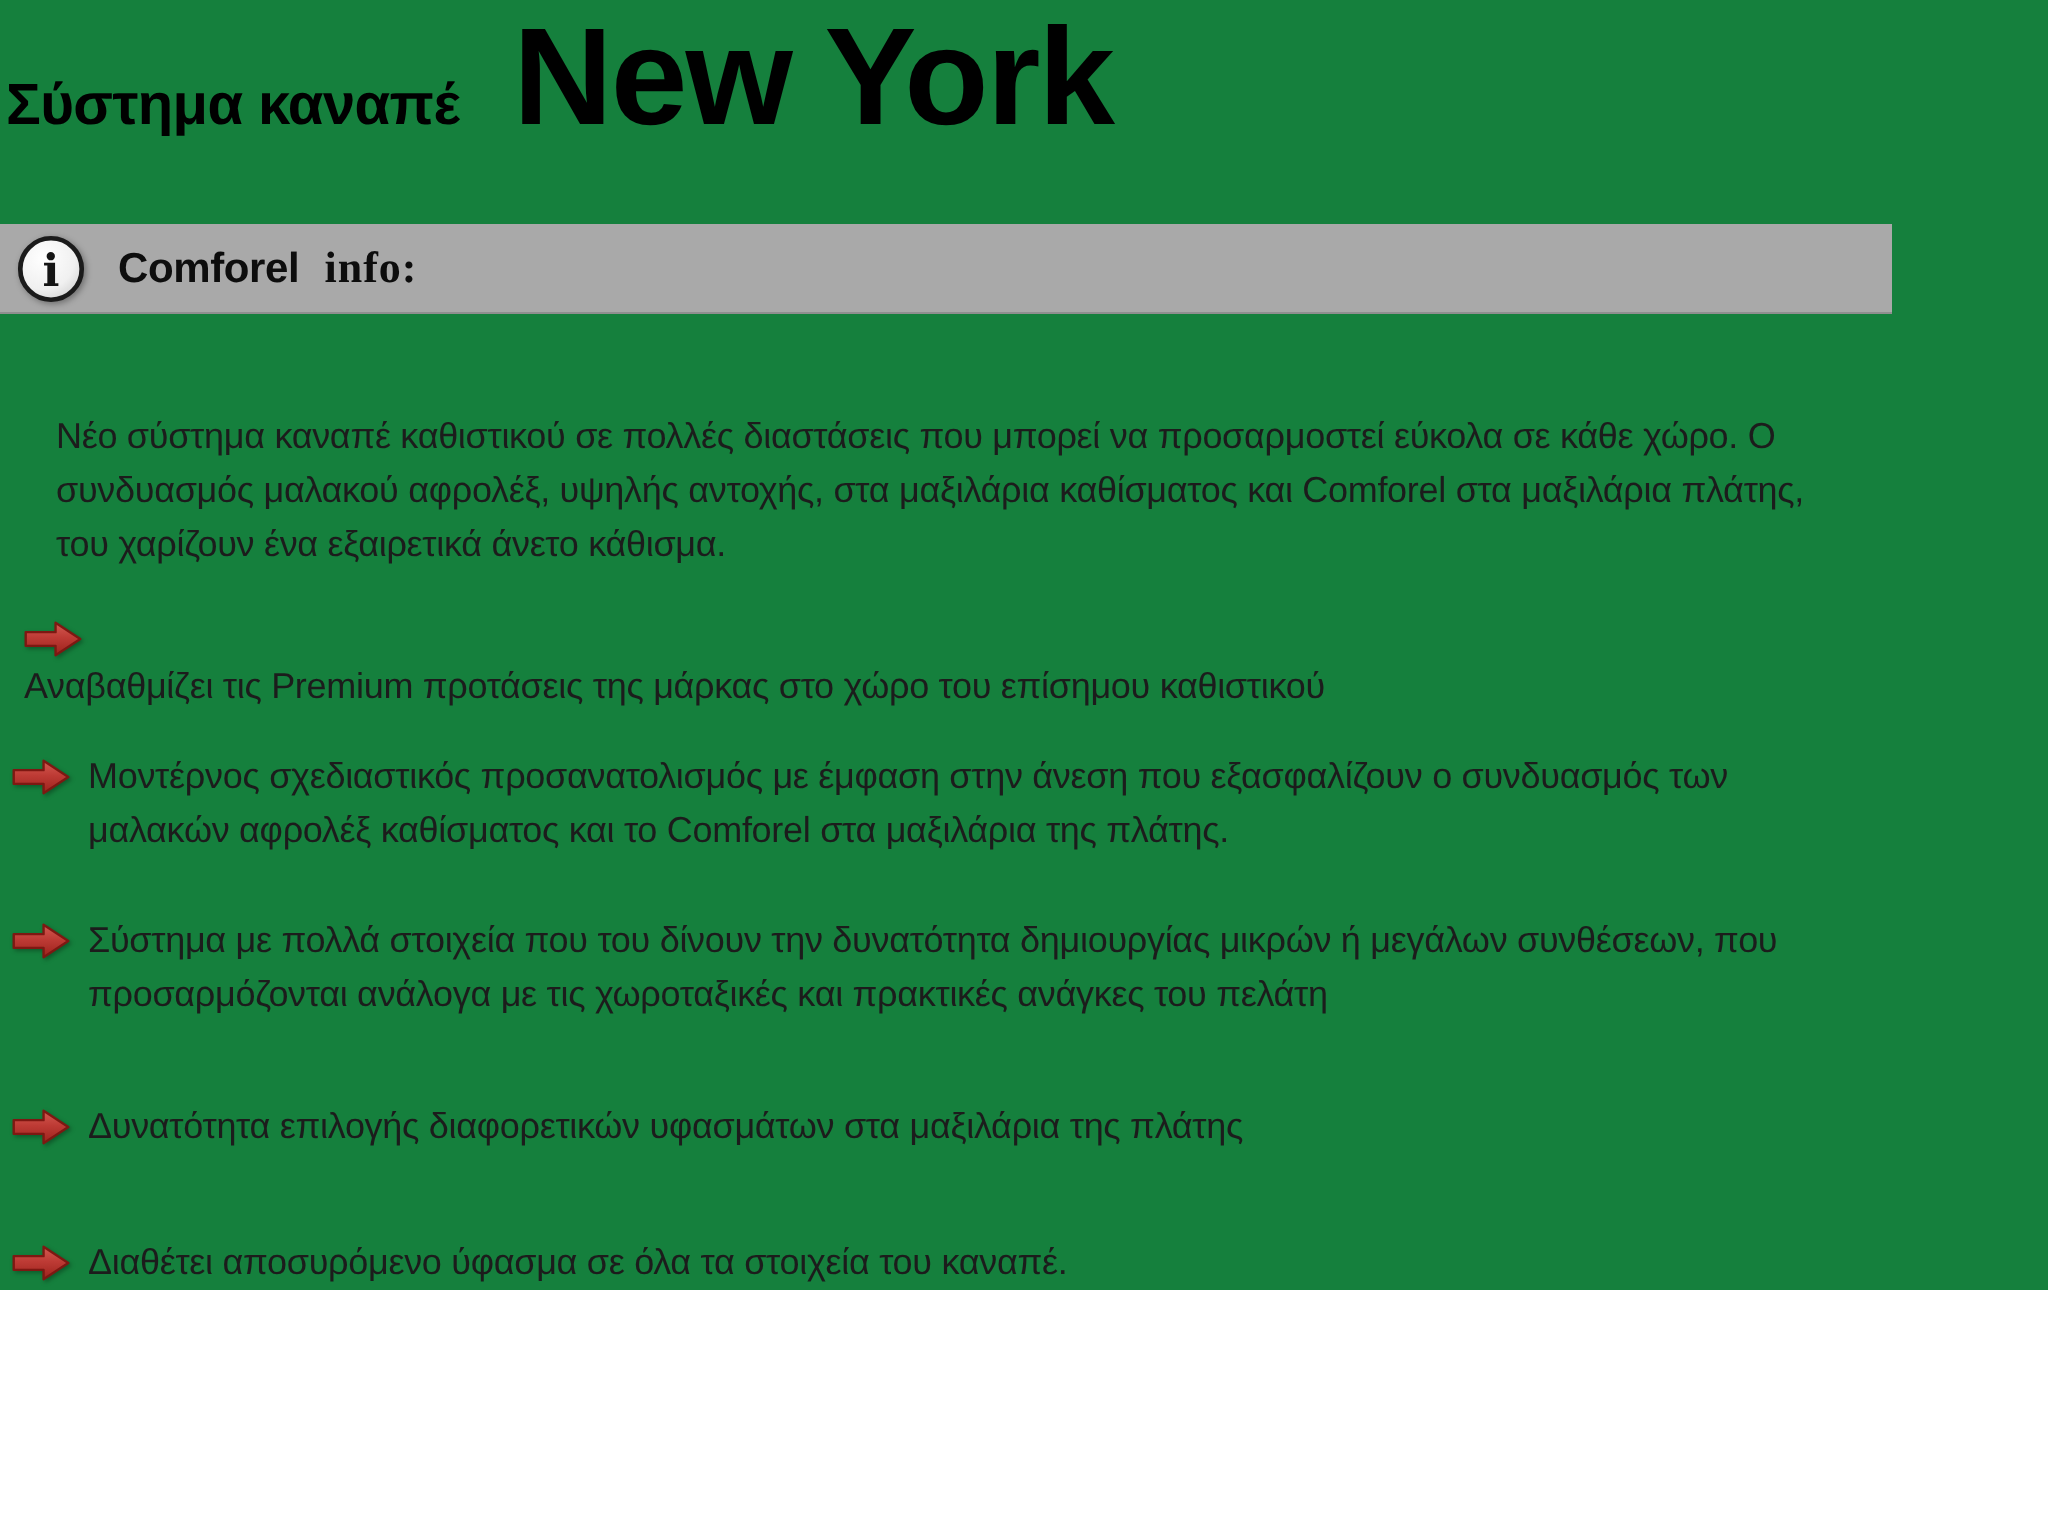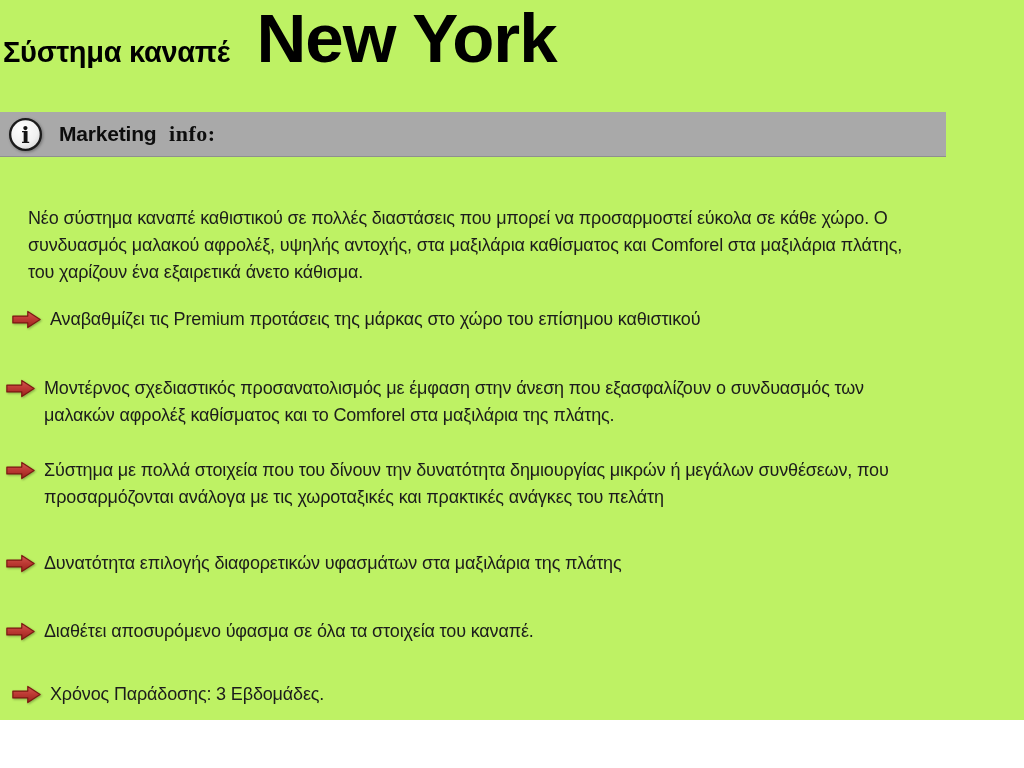--- a/index.html
+++ b/index.html
@@ -4,22 +4,22 @@
 <style>
   * { margin: 0; padding: 0; box-sizing: border-box; }
   html, body { background: #ffffff; }
   body {
     font-family: "Liberation Sans", "DejaVu Sans", sans-serif;
     color: var(--text-color, #1c1c1c);
   }
   .slide {
     position: relative;
     width: 1024px;
-    height: 720px;
-    background: #bef264;
+    height: 645px;
+    background: #15803d;
     overflow: hidden;
   }
 
   
   .header {
     position: absolute;
     left: 3px;
     top: 4px;
     display: flex;
     align-items: baseline;
@@ -89,21 +89,21 @@
     margin-top: 24px;
   }
 
   
   .bullet {
     position: absolute;
     left: 6px;
     display: flex;
     align-items: flex-start;
   }
-  .bullet.indent { left: 12px; }
+  .bullet.indent { left: 12px; flex-direction: column; }
   .arrow-icon {
     flex: 0 0 auto;
     width: 29px;
     height: 21px;
     margin-top: 3px;
     margin-right: 9px;
     filter: drop-shadow(1px 1.5px 1px rgba(0,0,0,0.3));
   }
   .bullet-text {
     font-size: 18px;
@@ -140,21 +140,21 @@
   </div>
 
   <div class="banner">
     <span class="info-icon">
       <svg viewBox="0 0 36 36" width="35" height="35">
         <circle cx="18" cy="18" r="15.8" fill="url(#iconGrad)" stroke="#1b1b1b" stroke-width="2.4"></circle>
         <text x="18" y="26.5" text-anchor="middle" font-family="DejaVu Serif, Liberation Serif, serif" font-weight="bold" font-size="23" fill="#151515">i</text>
       </svg>
     </span>
     <span class="banner-label">
-      <span>Marketing</span>
+      <span>Comforel</span>
       <span class="serif">info:</span>
     </span>
   </div>
 
   <p class="intro">Νέο σύστημα καναπέ καθιστικού σε πολλές διαστάσεις που μπορεί να προσαρμοστεί εύκολα σε κάθε χώρο. Ο συνδυασμός μαλακού αφρολέξ, υψηλής αντοχής, στα μαξιλάρια καθίσματος και Comforel στα μαξιλάρια πλάτης, του χαρίζουν ένα εξαιρετικά άνετο κάθισμα.</p>
 
   <div class="bullet indent" style="top:306px">
     <span class="arrow-icon">
       <svg viewBox="0 0 34 24" width="29" height="21">
           <path d="M1 8 H18.5 V2.5 L33 12 L18.5 21.5 V16 H1 Z" fill="url(#arrowGrad)" stroke="#7d1812" stroke-width="1.4" stroke-linejoin="round"></path>

